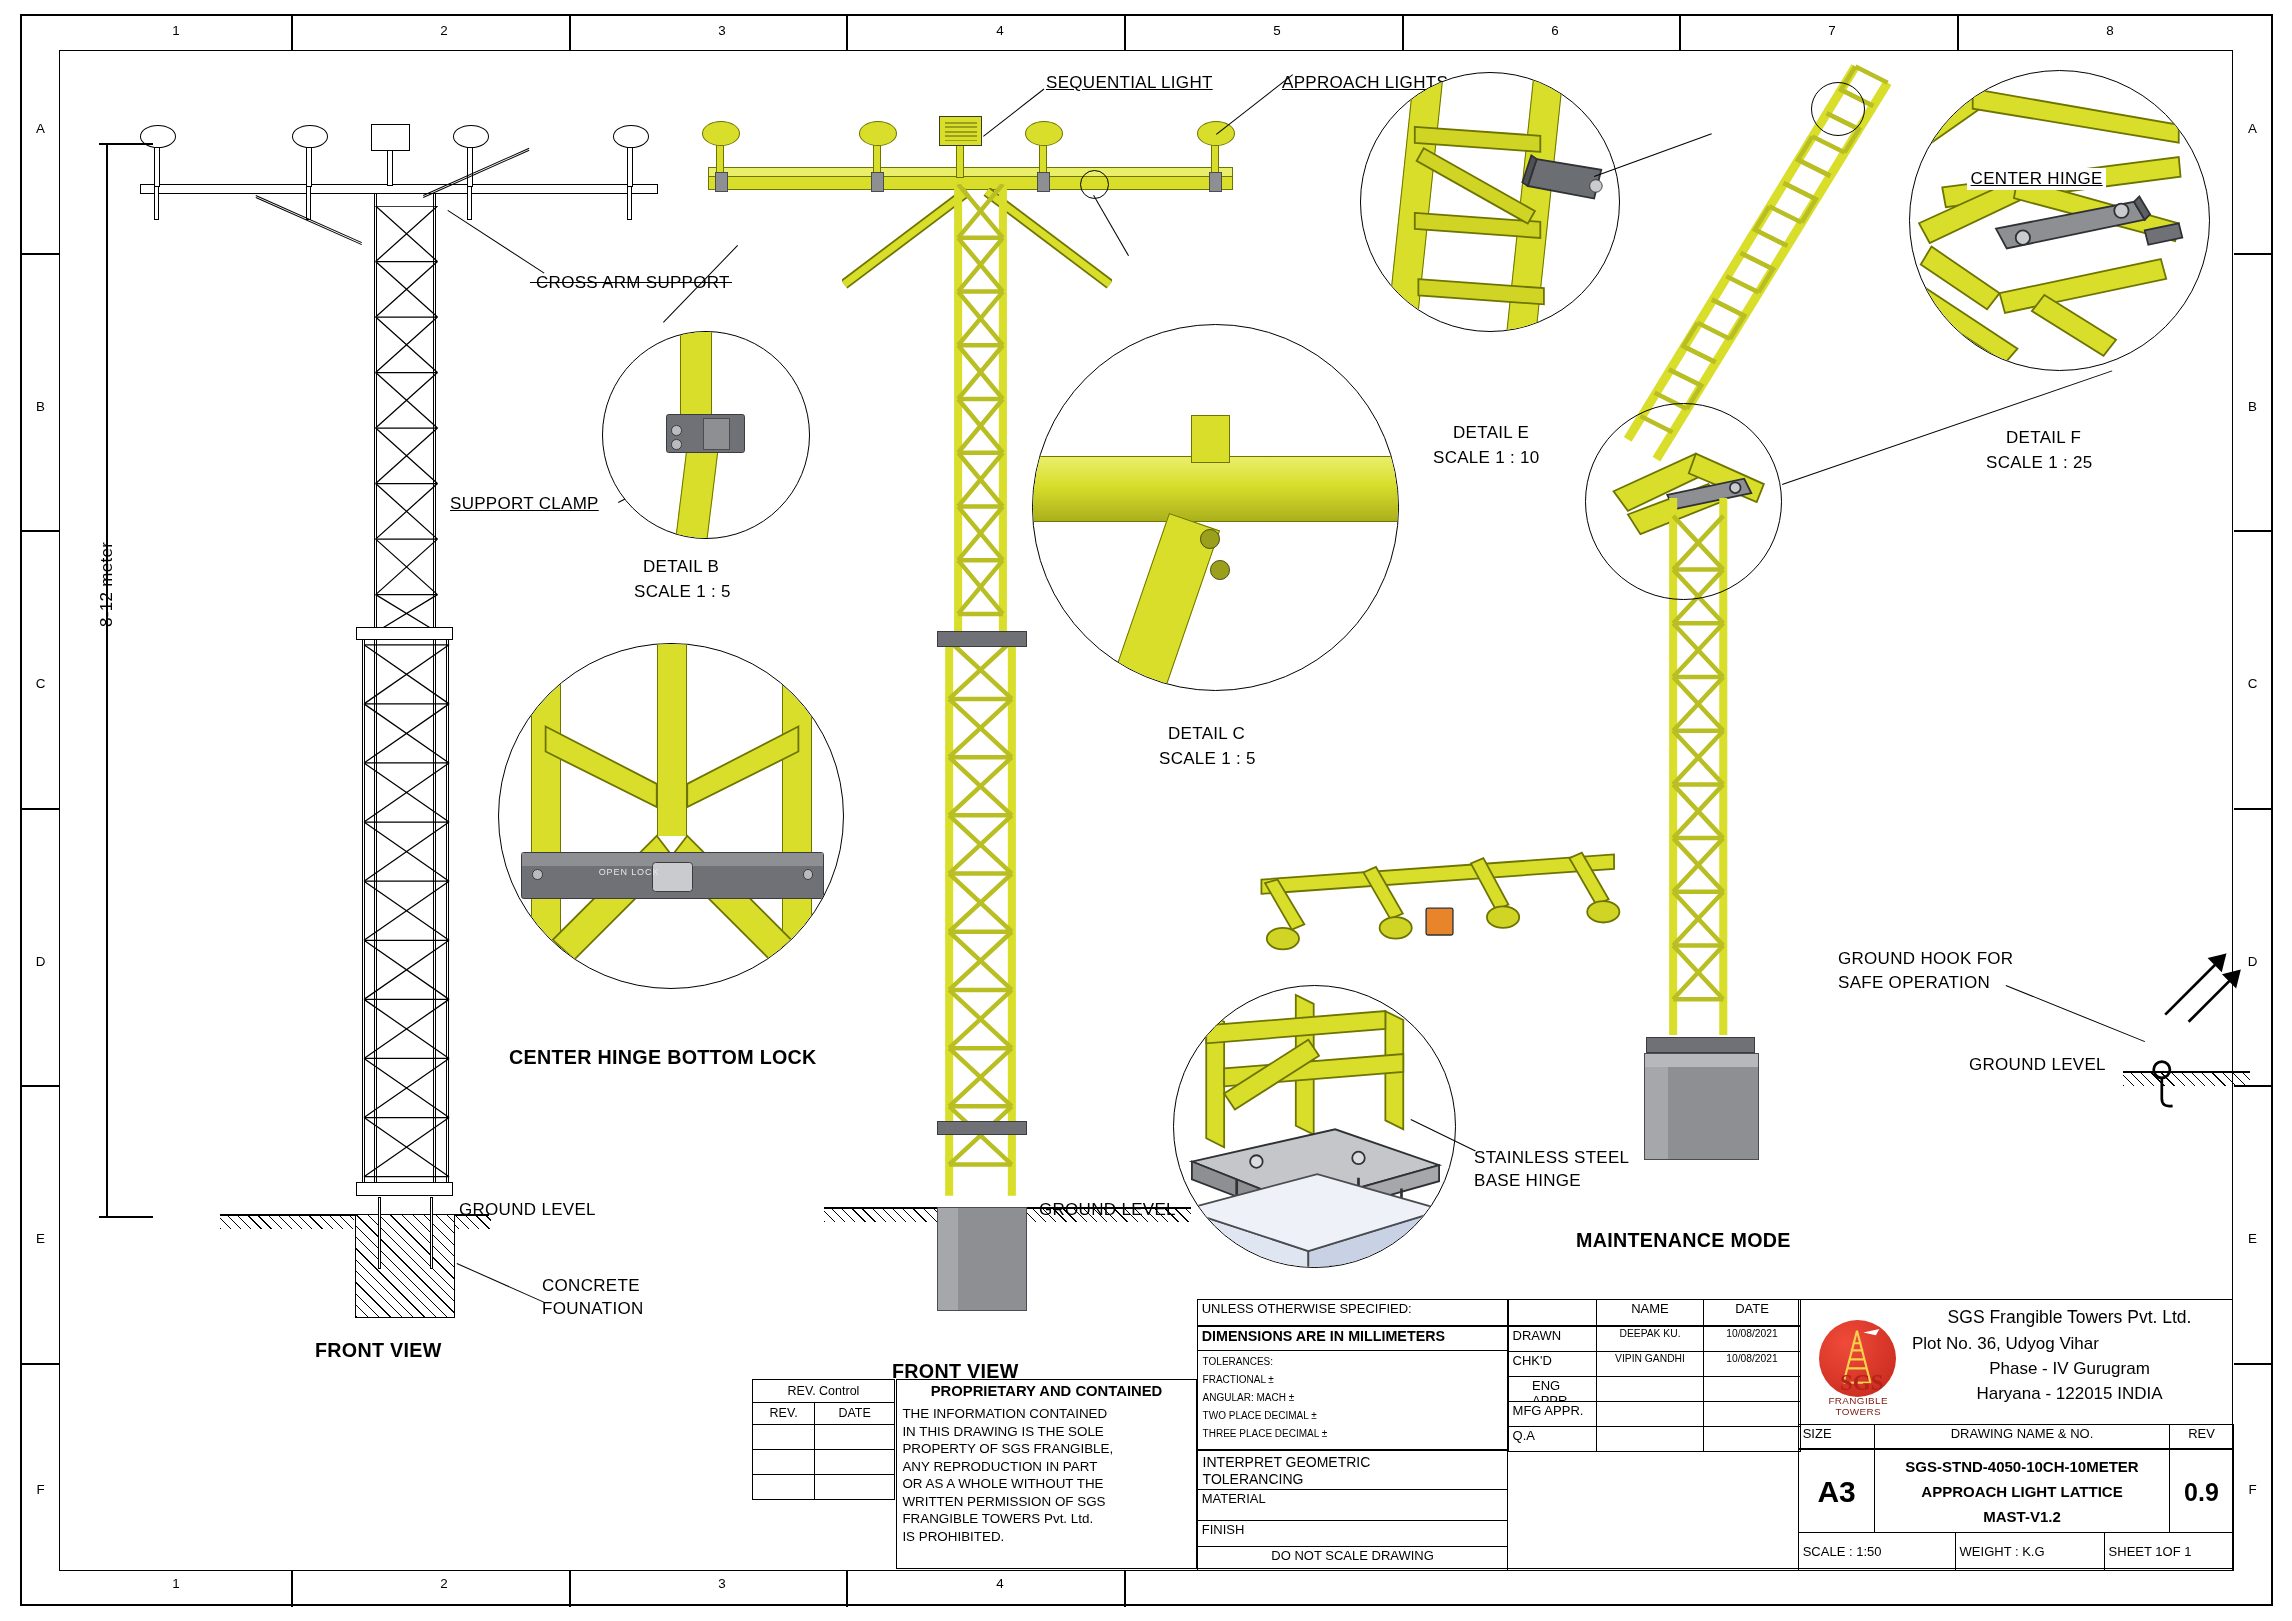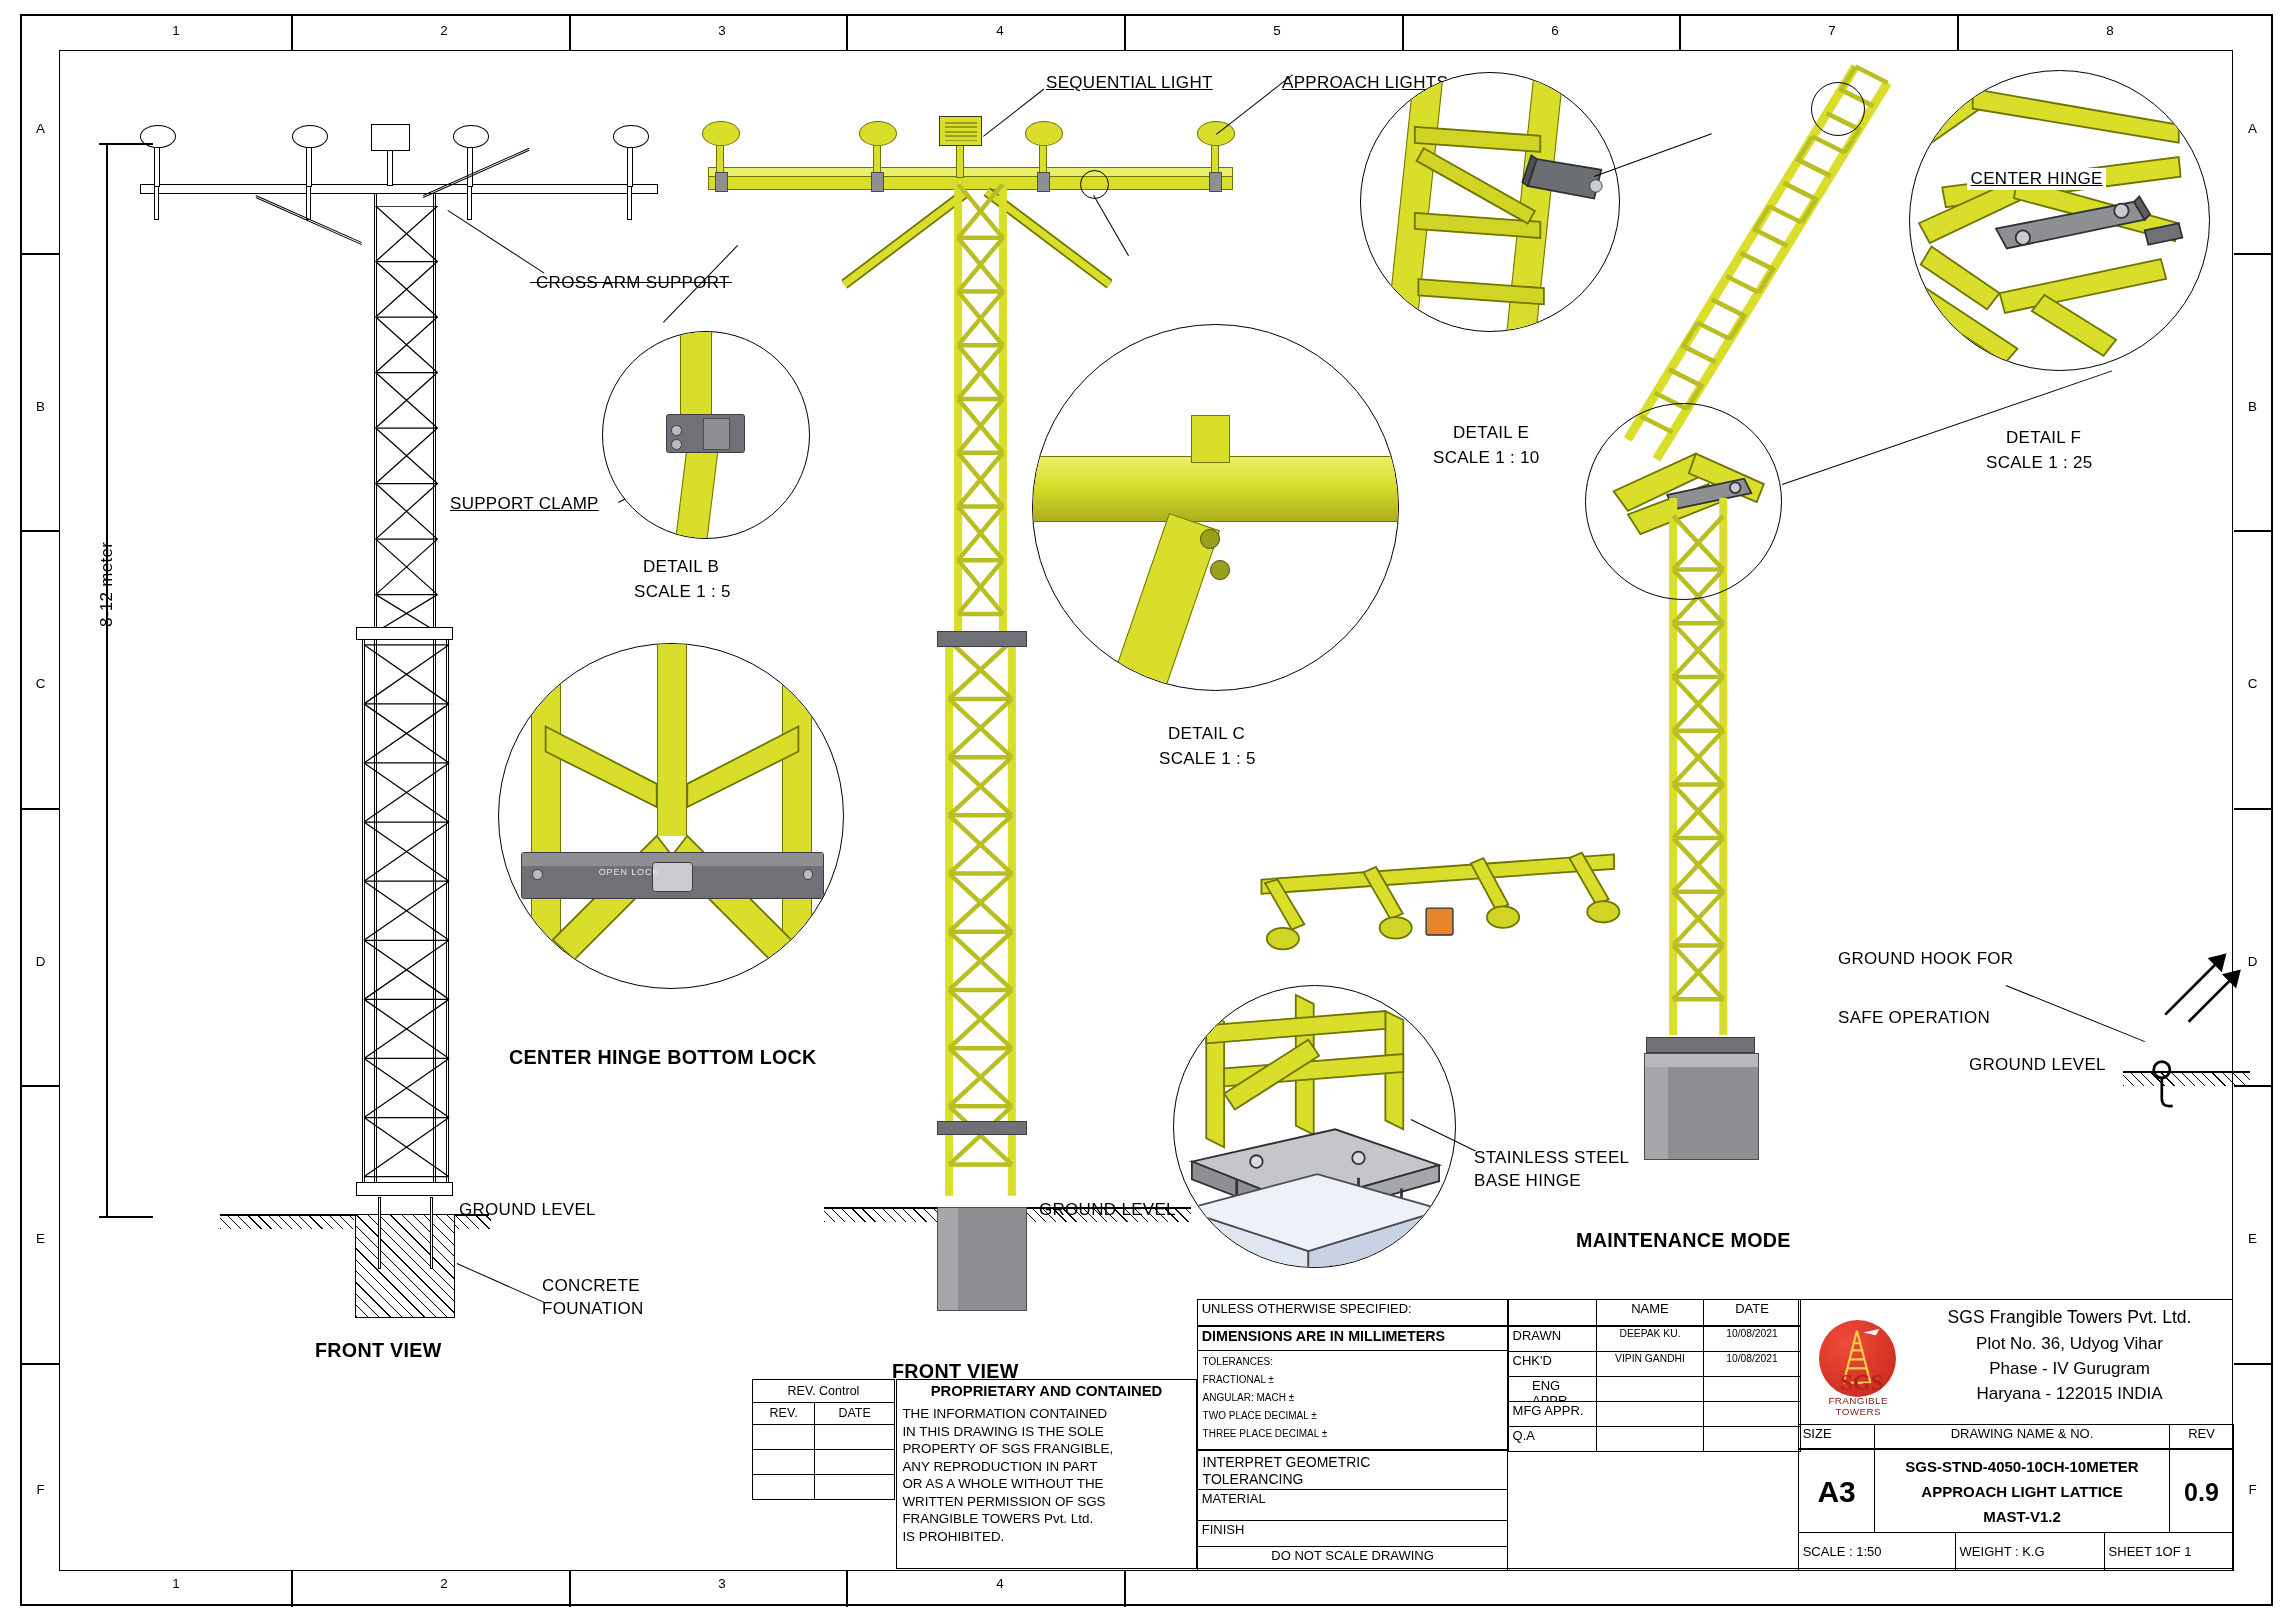--- a/index.html
+++ b/index.html
@@ -503,21 +503,21 @@
         <path d="M150,296 L300,250 L300,300 L150,316 Z" fill="#c8d2e4"></path>
         <path d="M10,250 L150,296 L300,250 L160,210 Z" fill="#eef2f8"></path>
       </g>
     </svg>
   </div>
   <div class="lbl" style="left:1474px;top:1148px;">STAINLESS STEEL</div>
   <div class="lbl" style="left:1474px;top:1171px;">BASE HINGE</div>
   <div class="ln" style="left:1411px;top:1119px;width:72px;transform:rotate(26deg);"></div>
 
   <div class="lbl" style="left:1838px;top:949px;">GROUND HOOK FOR</div>
-  <div class="lbl" style="left:1838px;top:973px;margin-top:35px;">SAFE OPERATION</div>
+  <div class="lbl" style="left:1838px;top:973px;">SAFE OPERATION</div>
   <div class="ln" style="left:2006px;top:985px;width:150px;transform:rotate(22deg);"></div>
 
   <div class="lbl" style="left:1969px;top:1055px;">GROUND LEVEL</div>
   <div class="tick" style="left:2123px;top:1071px;width:127px;height:1.8px;"></div>
   <div class="hatch" style="left:2123px;top:1073px;width:127px;height:12.5px;"></div>
 
   <svg style="position:absolute;left:2142px;top:1059px;" width="54" height="54" viewBox="0 0 60 60">
     <g stroke="#000" stroke-width="3" fill="none">
       <circle cx="22" cy="12" r="9"></circle>
       <path d="M22,21 V44 Q22,54 34,52"></path>
@@ -631,21 +631,21 @@
             <path d="M29,4 L44,62 M29,4 L14,62 M18,46 H40 M20,36 H38 M22,26 H36 M24,18 H34"></path>
             <path d="M14,62 H44"></path>
           </g>
           <path d="M36,6 L54,2 L50,9 Z" fill="#fff"></path>
         </svg>
       </div>
       <div style="position:absolute;left:19.7px;top:95px;width:79px;text-align:center;font-size:9.9px;color:#7a1b12;letter-spacing:0.4px;">FRANGIBLE TOWERS</div>
       <div style="position:absolute;left:41px;top:70px;font-size:23px;font-weight:bold;color:#b3231a;font-family:'Liberation Serif',serif;">SGS</div>
 
       <div style="position:absolute;left:113px;top:7.2px;width:315px;text-align:center;font-size:17.5px;font-weight:normal;">SGS Frangible Towers Pvt. Ltd.</div>
-      <div style="position:absolute;left:113px;top:34px;width:315px;text-align:center;font-size:17px;">Plot No. 36, Udyog Vihar</div>
+      <div style="position:absolute;left:113px;top:34px;width:315px;font-size:17px;">Plot No. 36, Udyog Vihar</div>
       <div style="position:absolute;left:113px;top:59px;width:315px;text-align:center;font-size:17px;">Phase - IV Gurugram</div>
       <div style="position:absolute;left:113px;top:84px;width:315px;text-align:center;font-size:17px;">Haryana - 122015 INDIA</div>
     </div>
 
     <div class="tb-cell" style="left:-0.9px;top:124px;width:77px;height:25px;">SIZE</div>
     <div class="tb-cell cen" style="left:75px;top:124px;width:296px;height:25px;">DRAWING NAME &amp; NO.</div>
     <div class="tb-cell cen" style="left:370px;top:124px;width:65px;height:25px;">REV</div>
 
     <div class="tb-cell cen" style="left:-0.9px;top:149px;width:77px;height:84px;font-size:30px;font-weight:bold;line-height:82px;">A3</div>
 

